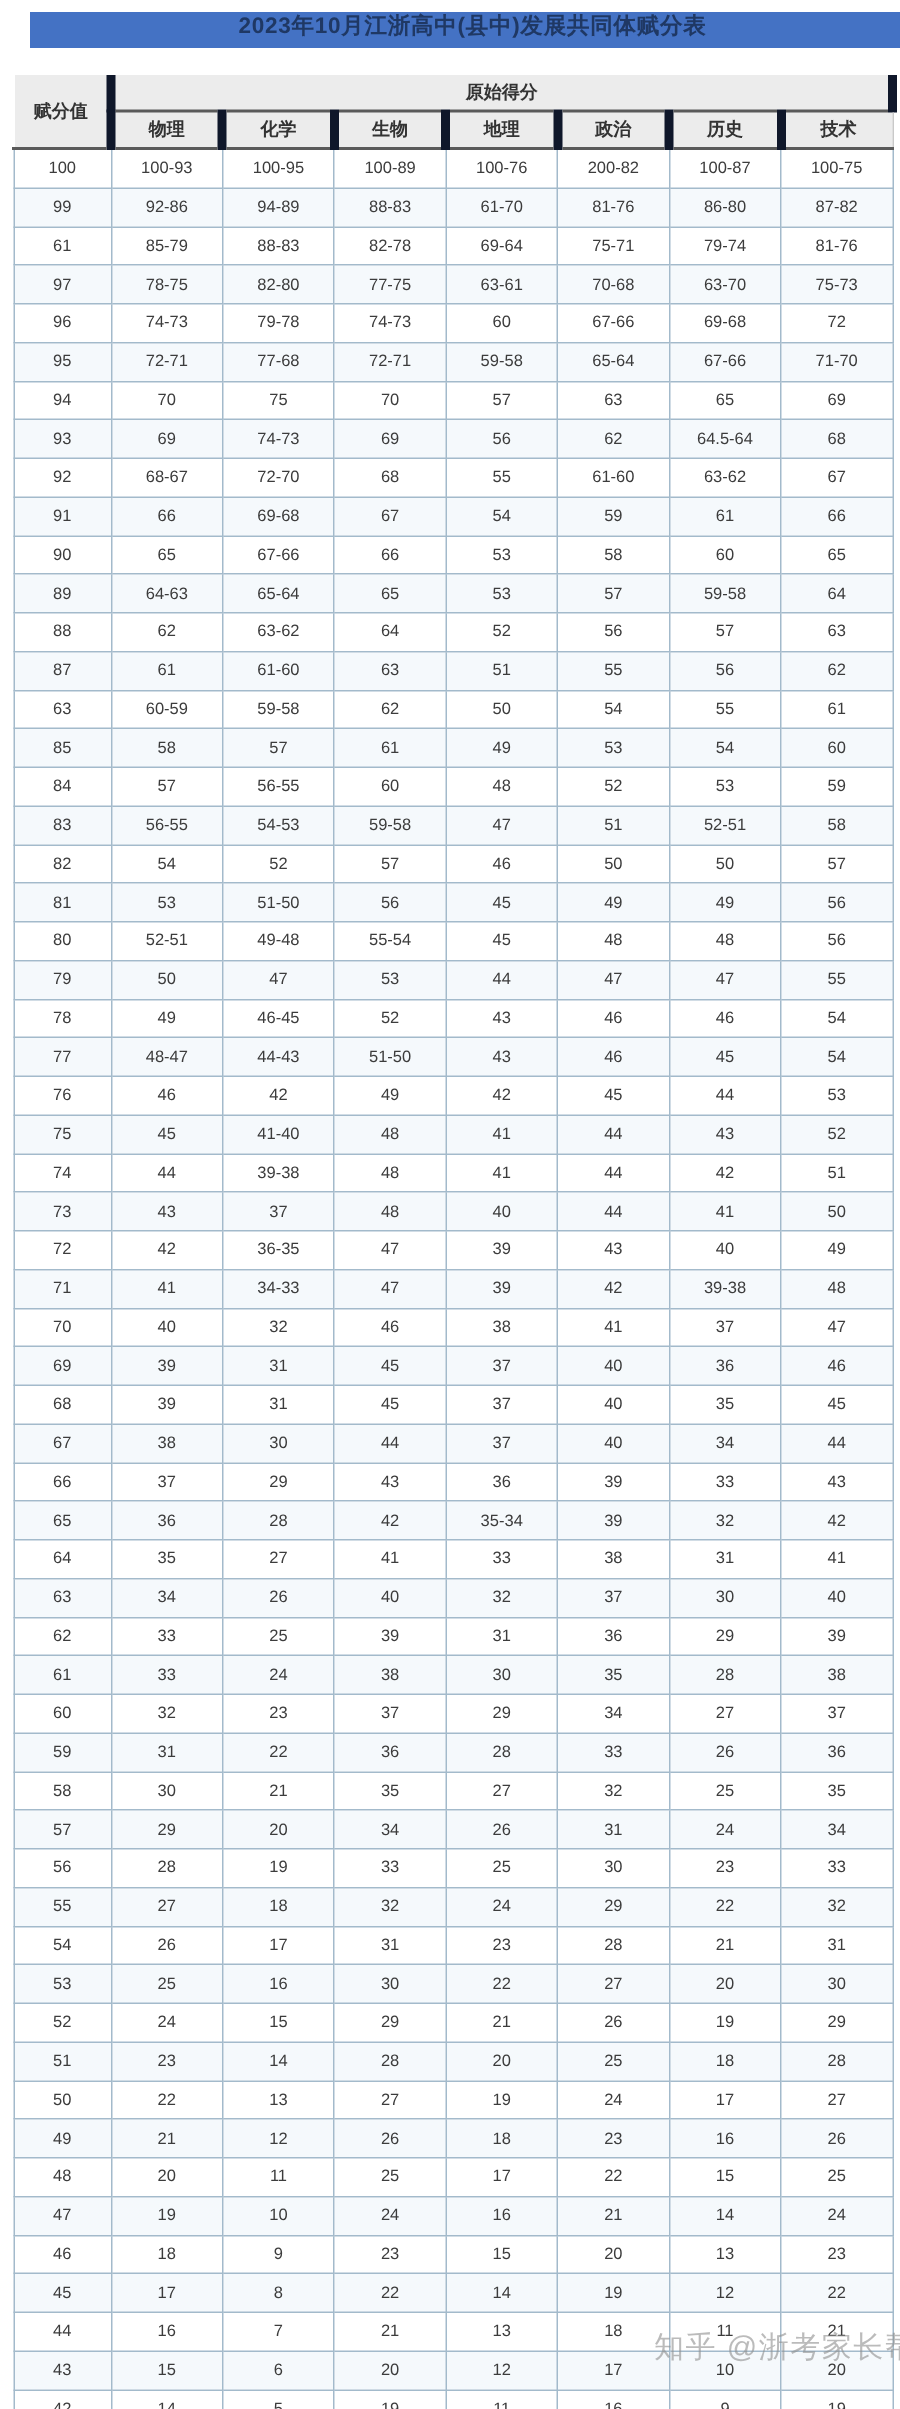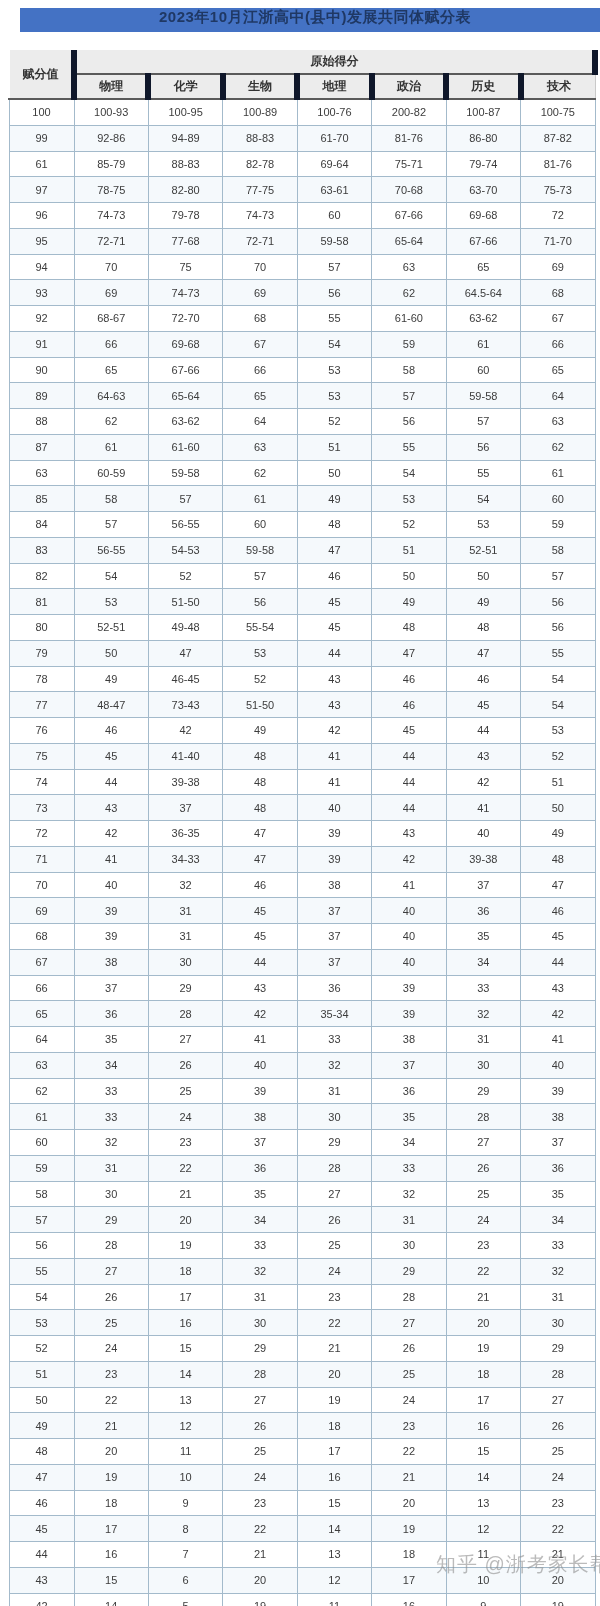--- a/index.html
+++ b/index.html
@@ -298,21 +298,21 @@
         <td>46-45</td>
         <td>52</td>
         <td>43</td>
         <td>46</td>
         <td>46</td>
         <td>54</td>
       </tr>
       <tr>
         <td>77</td>
         <td>48-47</td>
-        <td>73-43</td>
+        <td>44-43</td>
         <td>51-50</td>
         <td>43</td>
         <td>46</td>
         <td>45</td>
         <td>54</td>
       </tr>
       <tr>
         <td>76</td>
         <td>46</td>
         <td>42</td>

